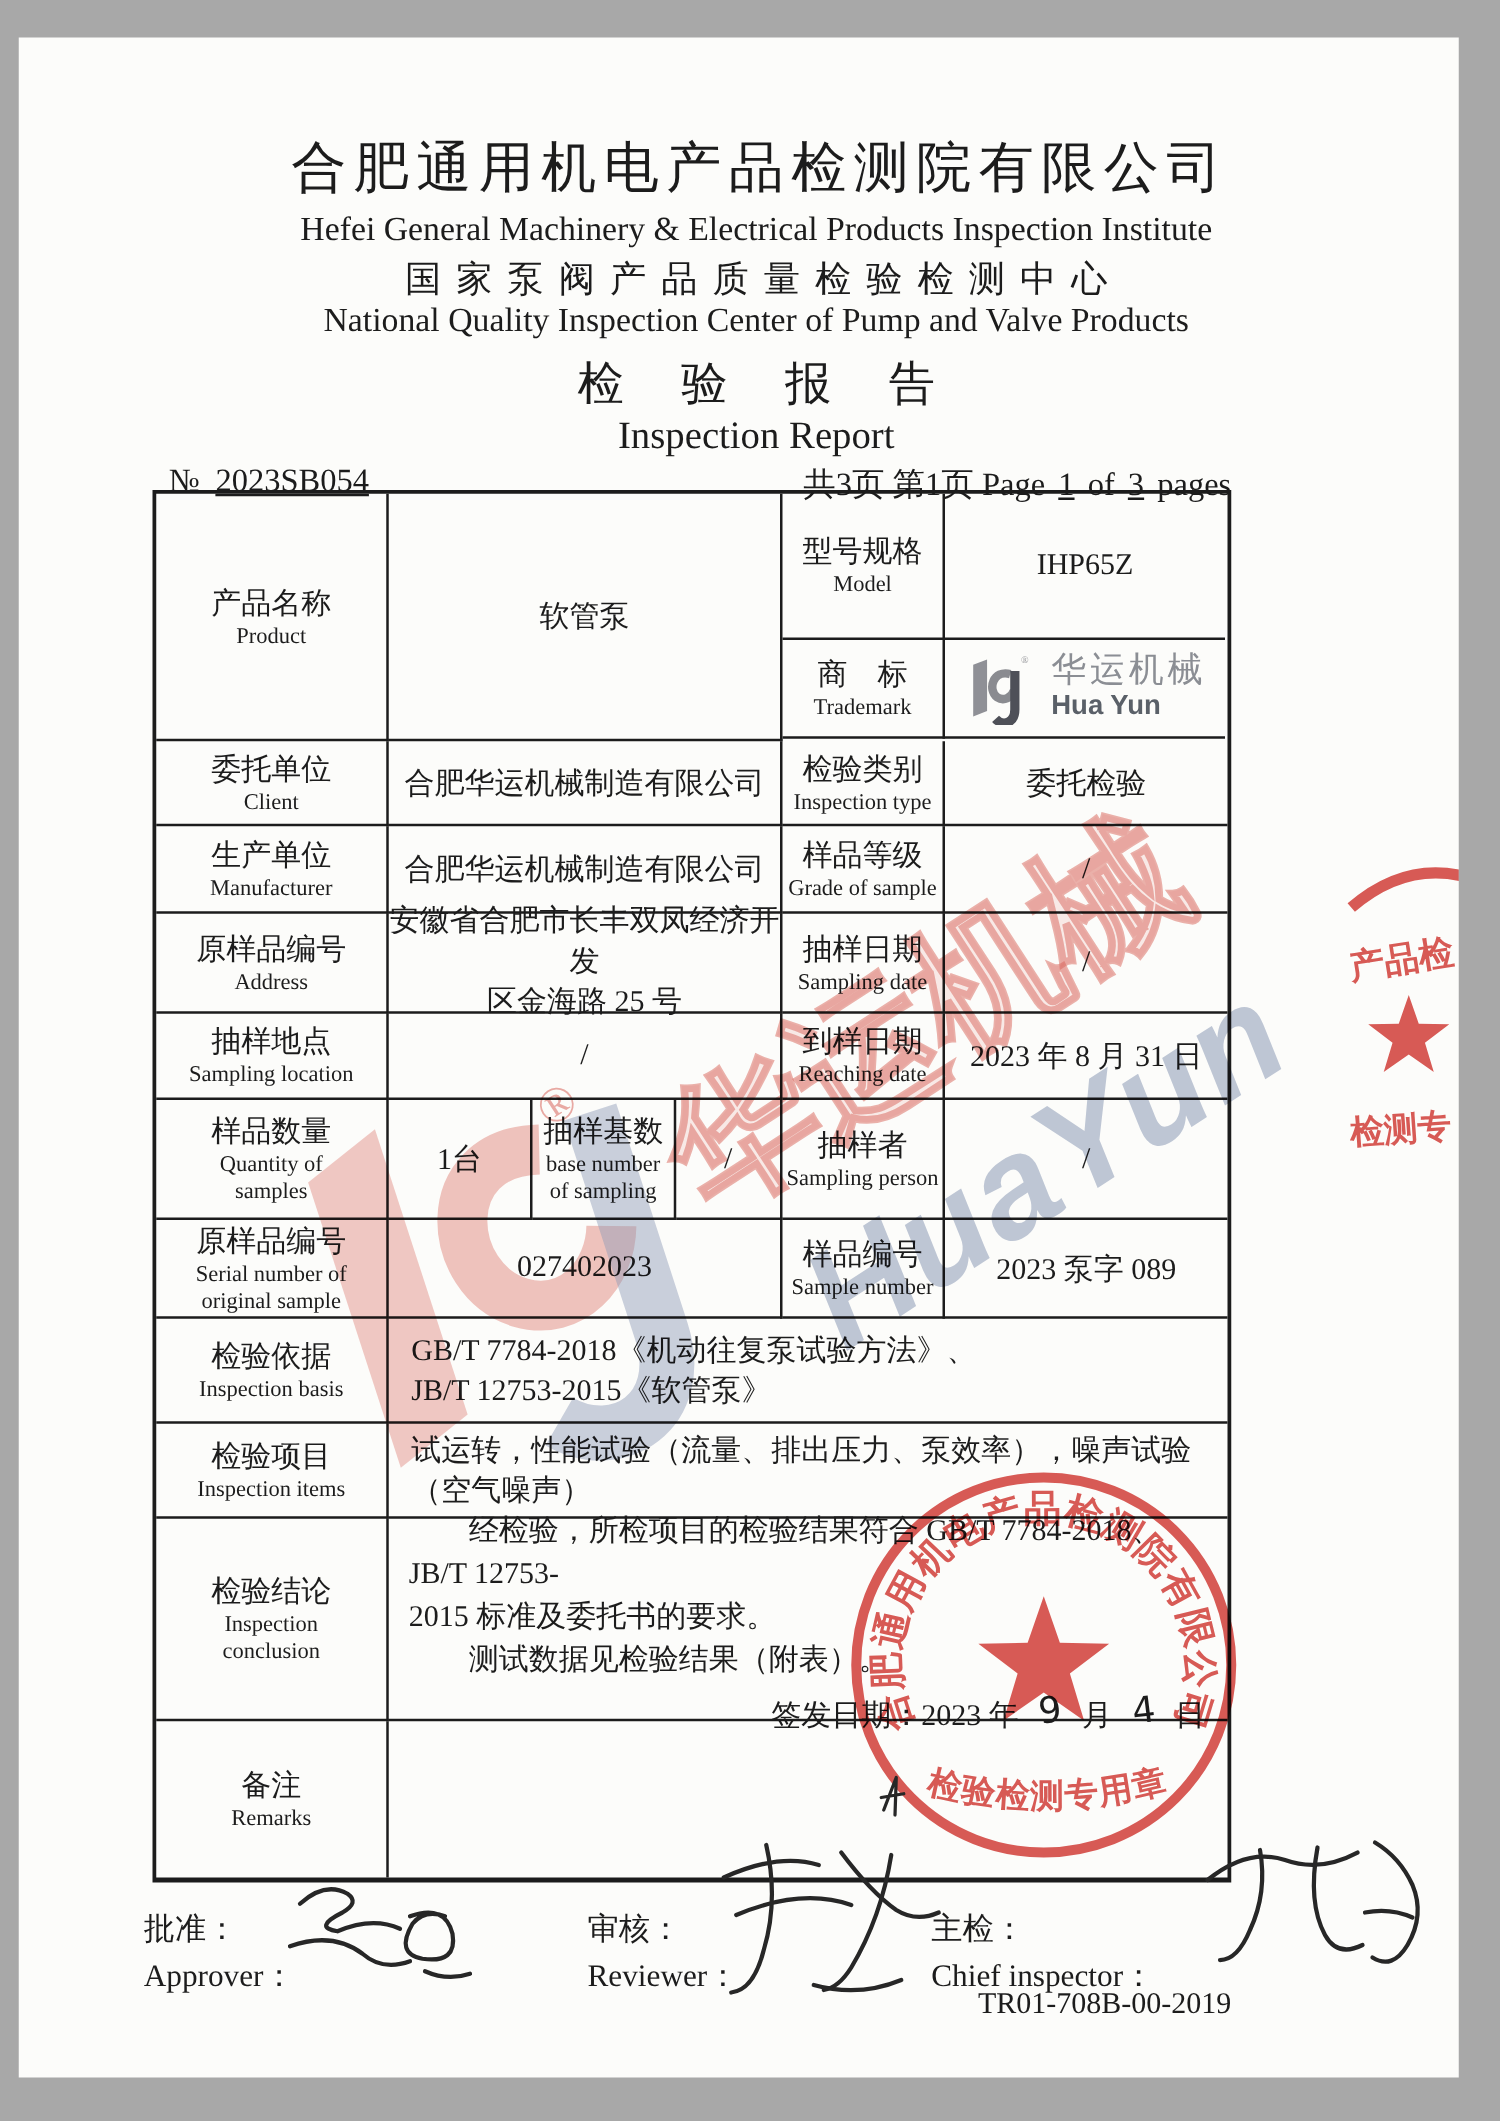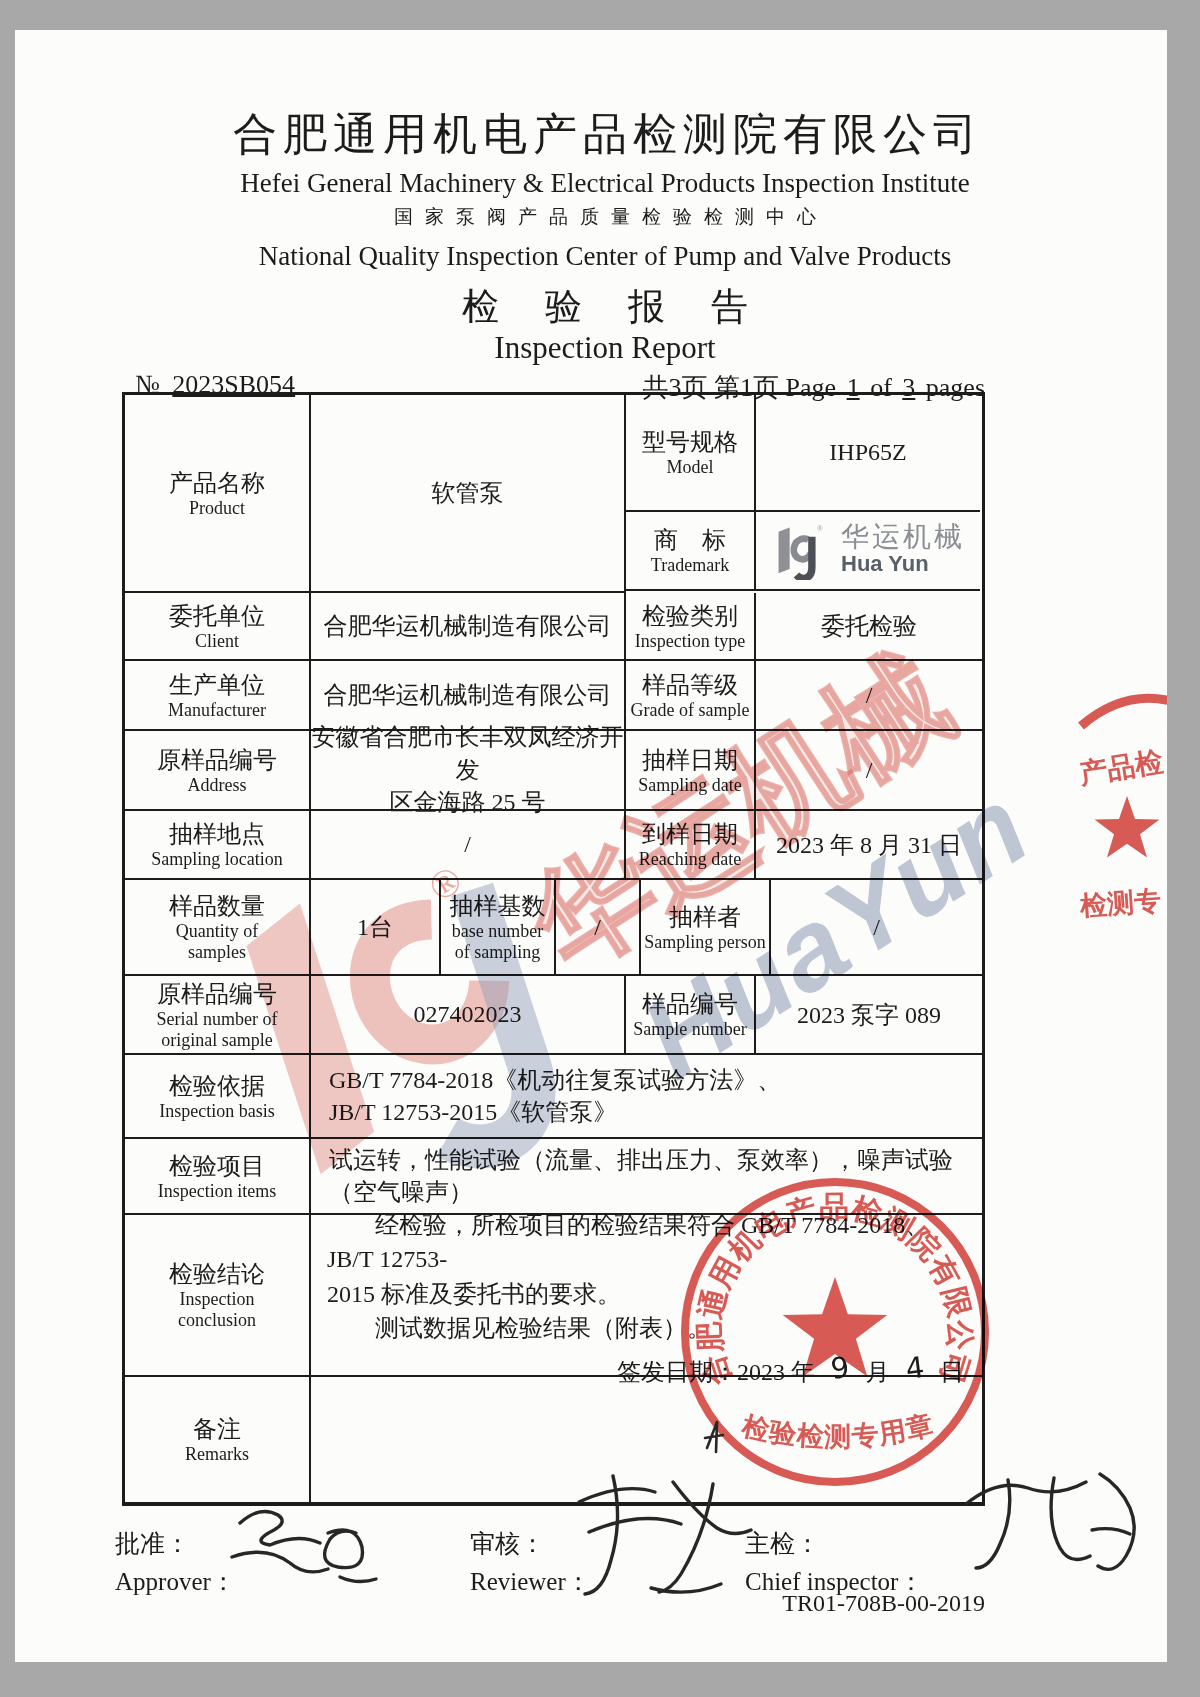--- a/index.html
+++ b/index.html
@@ -4,21 +4,21 @@
 <style>
   * { margin:0; padding:0; box-sizing:border-box; }
   html,body { width:1200px; height:1697px; }
   body { background:#a8a8a8; position:relative; font-family:"Liberation Serif","DejaVu Serif",serif; color:#1c1c1c; overflow:hidden; }
   .page { position:absolute; left:15px; top:30px; width:1152px; height:1632px; background:#fcfcfa; overflow:hidden;padding-left:22px; }
 
   
   .header { position:absolute; left:14px; top:0; width:1152px; text-align:center; }
   .org-cn { position:absolute; left:0; width:100%; top:75px; font-size:44px; letter-spacing:6px; padding-left:6px; font-weight:500; }
   .org-en { position:absolute; left:0; width:100%; top:138px; font-size:27px; }
-  .center-cn { position:absolute; left:0; width:100%; top:174px; font-size:19px; letter-spacing:12px; padding-left:12px; }
+  .center-cn { position:absolute; left:0; width:100%; top:174px; font-size:29px; letter-spacing:12px; padding-left:12px; }
   .center-en { position:absolute; left:0; width:100%; top:211px; font-size:27px; }
   .report-cn { position:absolute; left:0; width:100%; top:252px; font-size:37px; letter-spacing:46px; padding-left:46px; font-weight:500; }
   .report-en { position:absolute; left:0; width:100%; top:300px; font-size:31px; }
 
   
   .meta-left { position:absolute; left:120px; top:340px; font-size:26px; }
   .meta-left .no-num { text-decoration:underline; padding:0 6px; }
   .meta-right { position:absolute; right:182px; top:340px; font-size:26px; }
   .meta-right .pg { text-decoration:underline; padding:0 4px; }
 
@@ -184,21 +184,21 @@
       </div>
       <div class="cell c4 last val">2023 年 8 月 31 日</div>
     </div>
 
     <div class="trow" style="height:96px">
       <div class="cell c1">
         <div class="lab-cn">样品数量</div>
         <div class="lab-en">Quantity of</div>
         <div class="lab-en">samples</div>
       </div>
-      <div class="cell val" style="width:130px">1台</div>
+      <div class="cell val" style="width:115px">1台</div>
       <div class="cell" style="width:115px">
         <div class="lab-cn">抽样基数</div>
         <div class="lab-en">base number</div>
         <div class="lab-en">of sampling</div>
       </div>
       <div class="cell val" style="width:85px">/</div>
       <div class="cell c3">
         <div class="lab-cn">抽样者</div>
         <div class="lab-en">Sampling  person</div>
       </div>

